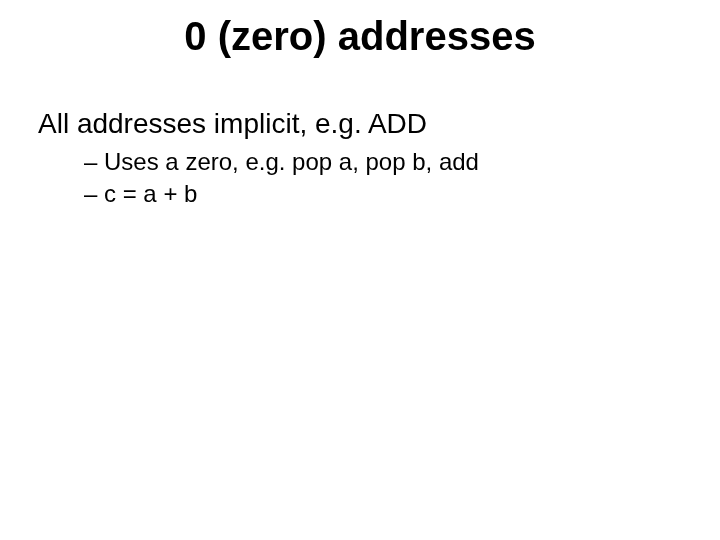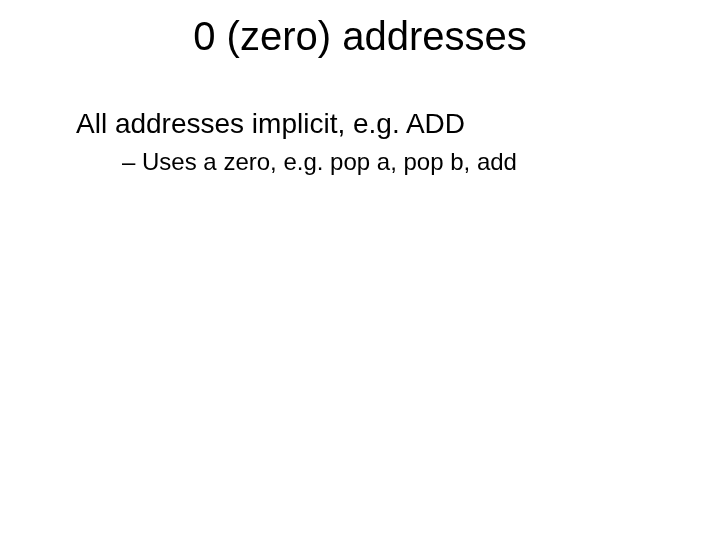--- a/index.html
+++ b/index.html
@@ -18,29 +18,28 @@
     position: relative;
     box-sizing: border-box;
   }
   .title {
     position: absolute;
     top: 14px;
     left: 0;
     right: 0;
     text-align: center;
     font-size: 40px;
-    font-weight: 400;
+    font-weight: 700;
     letter-spacing: 0px;
   }
   .body {
     position: absolute;
     top: 108px;
     left: 38px;
     right: 38px;
-    margin-left: 38px;
   }
   .lvl1 {
     font-size: 28px;
     margin: 0 0 8px 0;
   }
   .lvl2 {
     font-size: 24px;
     margin: 0 0 4px 0;
     padding-left: 46px;
     text-indent: 0;
@@ -50,14 +49,15 @@
   }
 </style>
 </head>
 <body>
 
 <div class="slide">
   <div class="title">0 (zero) addresses</div>
   <div class="body">
     <p class="lvl1">All addresses implicit, e.g. ADD</p>
     <p class="lvl2">Uses a zero, e.g. pop a, pop b, add</p>
+    <p class="lvl2">c = a + b</p>
   </div>
 </div>
 
 </body></html>

